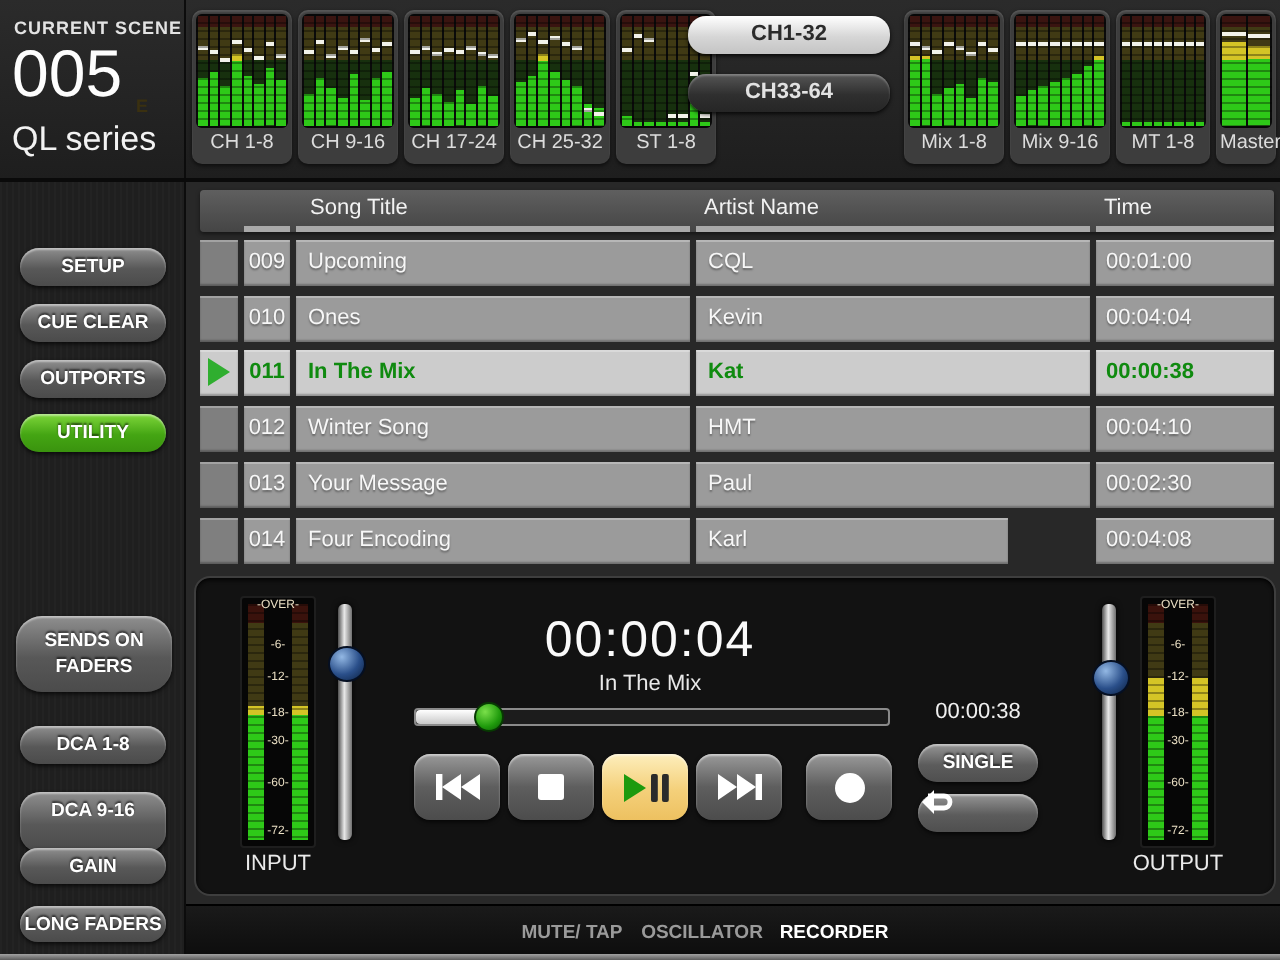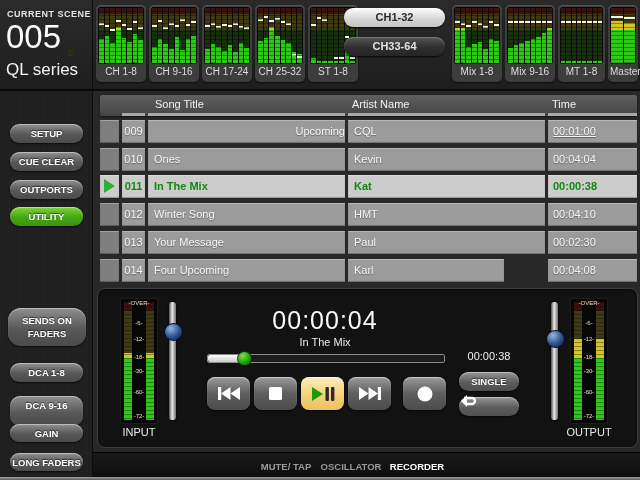--- a/index.html
+++ b/index.html
@@ -465,23 +465,23 @@
   <div id="song-rows">
       <div class="trow sliver" style="top: 113px; height: 3px;">
         <div class="cell c-num" style="left: 22px; width: 23px;"></div>
         <div class="cell c-title" style="left: 48px; width: 197px;"></div>
         <div class="cell c-artist" style="left: 248px; width: 197px;"></div>
         <div class="cell c-time" style="left: 448px; width: 89px;"></div>
       </div>
       <div class="trow" style="top: 120px;">
         <div class="cell c-icon" style="left: 0px; width: 19px;"></div>
         <div class="cell c-num" style="left: 22px; width: 23px;">009</div>
-        <div class="cell c-title" style="left: 48px; width: 197px; text-align: right;">Upcoming</div>
+        <div class="cell c-title" style="left: 48px; width: 197px;">Upcoming</div>
         <div class="cell c-artist" style="left: 248px; width: 197px;">CQL</div>
-        <div class="cell c-time" style="left: 448px; width: 89px; text-decoration: underline;">00:01:00</div>
+        <div class="cell c-time" style="left: 448px; width: 89px;">00:01:00</div>
       </div>
       <div class="trow" style="top: 148px;">
         <div class="cell c-icon" style="left: 0px; width: 19px;"></div>
         <div class="cell c-num" style="left: 22px; width: 23px;">010</div>
         <div class="cell c-artist" style="left: 248px; width: 197px;">Kevin</div>
         <div class="cell c-title" style="left: 48px; width: 197px;">Ones</div>
         <div class="cell c-time" style="left: 448px; width: 89px;">00:04:04</div>
       </div>
       <div class="trow playing" style="top: 175px;">
         <div class="cell c-icon" style="left: 0px; width: 19px;">
@@ -502,21 +502,21 @@
       <div class="trow" style="top: 231px;">
         <div class="cell c-icon" style="left: 0px; width: 19px;"></div>
         <div class="cell c-num" style="left: 22px; width: 23px;">013</div>
         <div class="cell c-title" style="left: 48px; width: 197px;">Your Message</div>
         <div class="cell c-artist" style="left: 248px; width: 197px;">Paul</div>
         <div class="cell c-time" style="left: 448px; width: 89px;">00:02:30</div>
       </div>
       <div class="trow" style="top: 259px;">
         <div class="cell c-icon" style="left: 0px; width: 19px;"></div>
         <div class="cell c-num" style="left: 22px; width: 23px;">014</div>
-        <div class="cell c-title" style="left: 48px; width: 197px;">Four Upcoming</div>
+        <div class="cell c-title" style="left: 48px; width: 197px;">Four Encoding</div>
         <div class="cell c-artist" style="left: 248px; width: 156px;">Karl</div>
         <div class="cell c-time" style="left: 448px; width: 89px;">00:04:08</div>
       </div>
     </div>
 
   <div class="recpanel">
     
   </div>
 
   <div class="bigtime">00:00:04</div>

